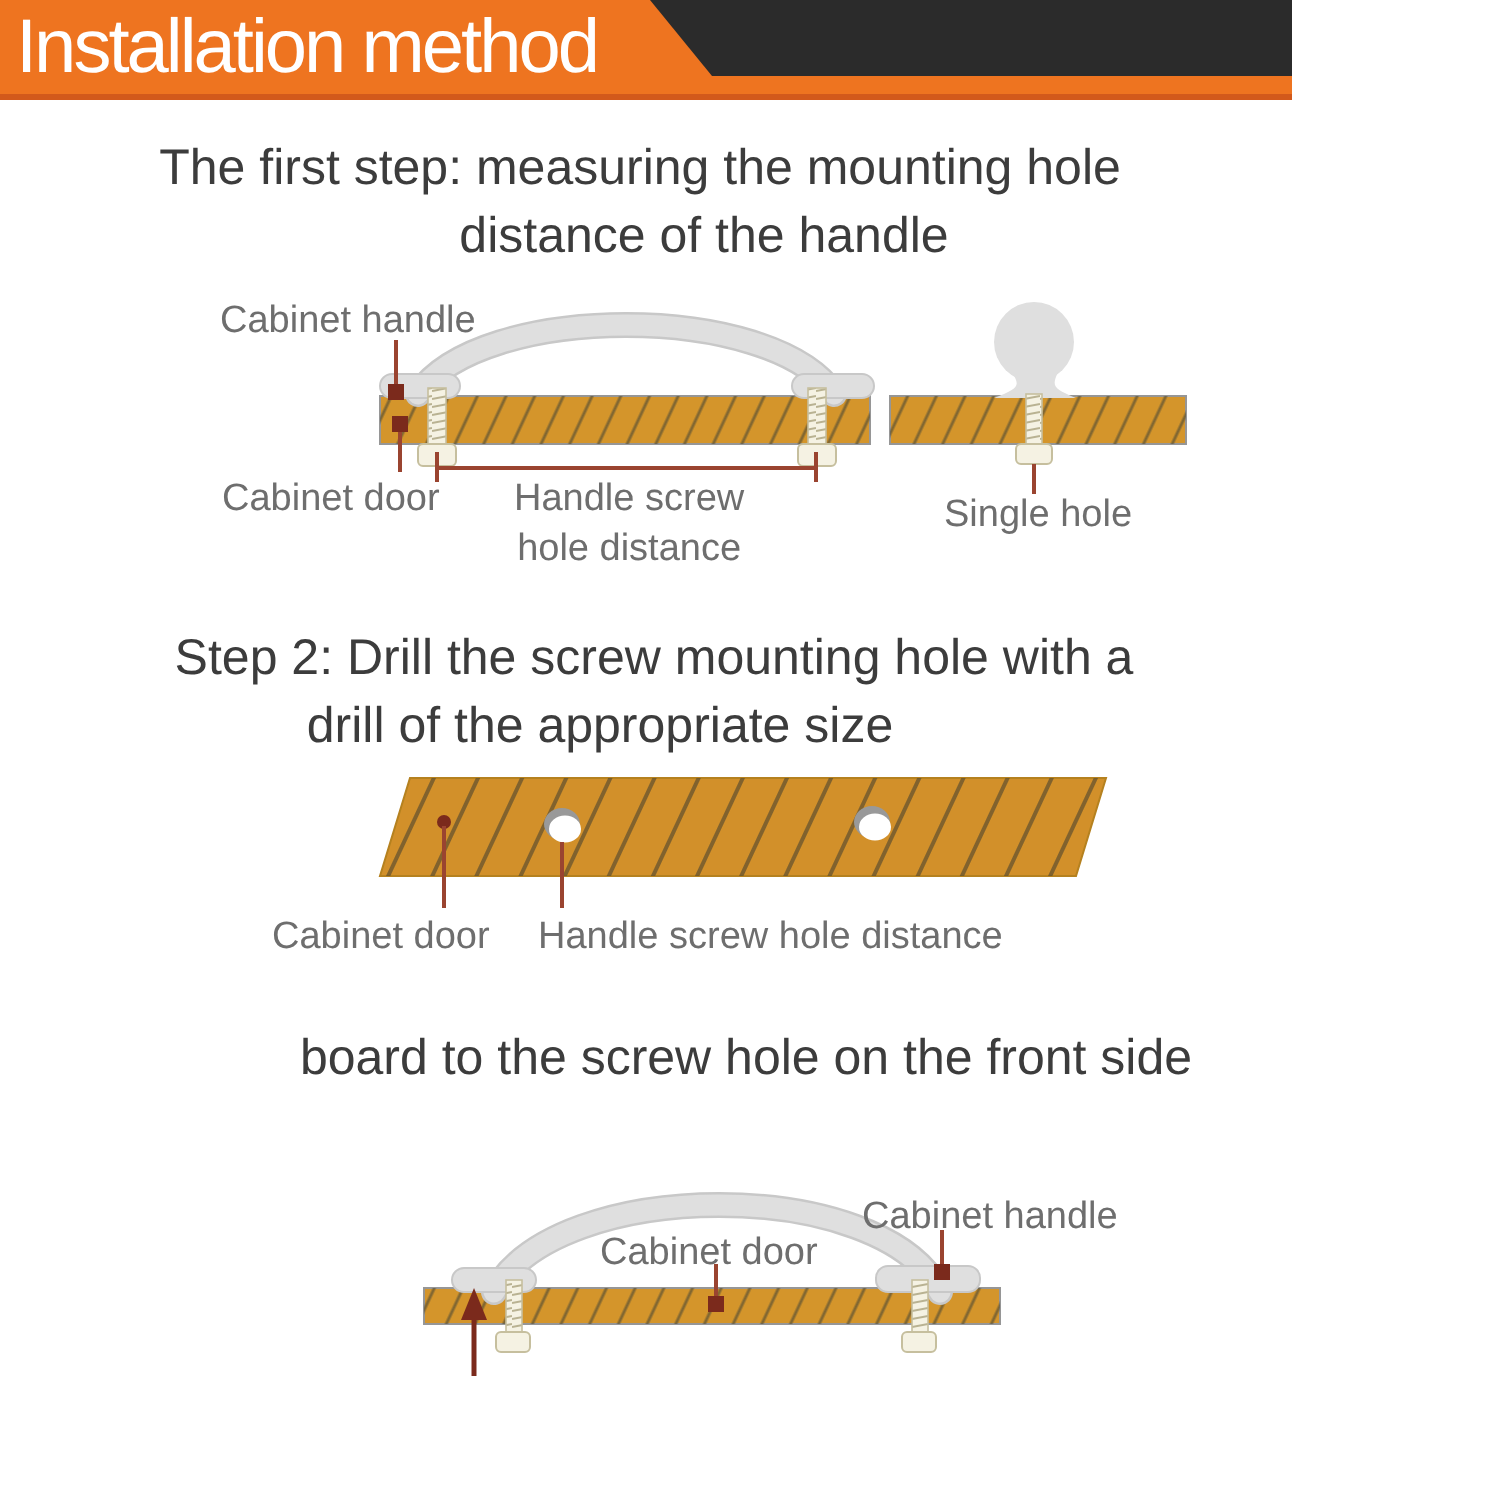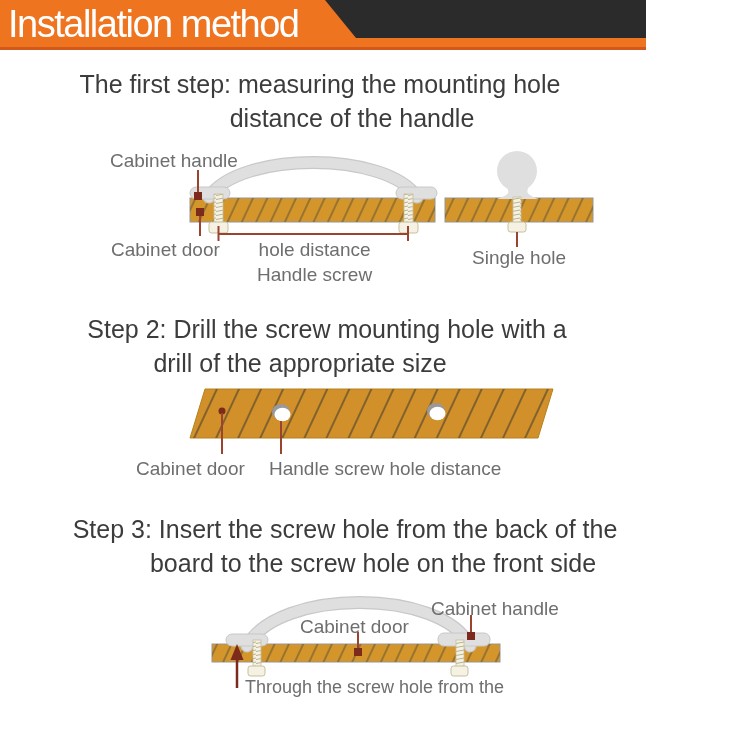--- a/index.html
+++ b/index.html
@@ -167,32 +167,30 @@
 
   <div class="heading h1">
     <div>The first step: measuring the mounting hole</div>
     <div class="sh-r">distance of the handle</div>
   </div>
   <div class="heading h2">
     <div>Step 2: Drill the screw mounting hole with a</div>
     <div class="sh-l">drill of the appropriate size</div>
   </div>
   <div class="heading h3">
-    <div>Step 3: Insert the screw hole from the back of the</div>
     <div class="sh-r">board to the screw hole on the front side</div>
   </div>
 
   <div class="lbl" style="left:110px;top:148px">Cabinet handle</div>
   <div class="lbl" style="left:111px;top:237px">Cabinet door</div>
   <div class="lbl" style="left:257px;top:237px">
+    <div>Handle screw</div>
     <div>hole distance</div>
-    <div>Handle screw</div>
   </div>
   <div class="lbl" style="left:472px;top:245px">Single hole</div>
 
   <div class="lbl" style="left:136px;top:456px">Cabinet door</div>
   <div class="lbl" style="left:269px;top:456px">Handle screw hole distance</div>
 
   <div class="lbl" style="left:300px;top:614px">Cabinet door</div>
   <div class="lbl" style="left:431px;top:596px">Cabinet handle</div>
-  <div class="lbl small" style="left:245px;top:675px">Through the screw hole from the</div>
 
 </div>
 
 </body></html>

